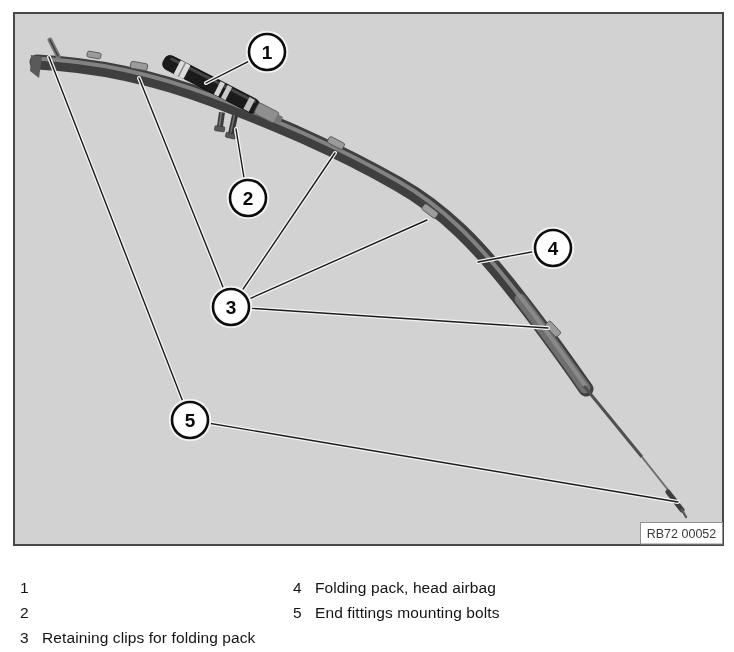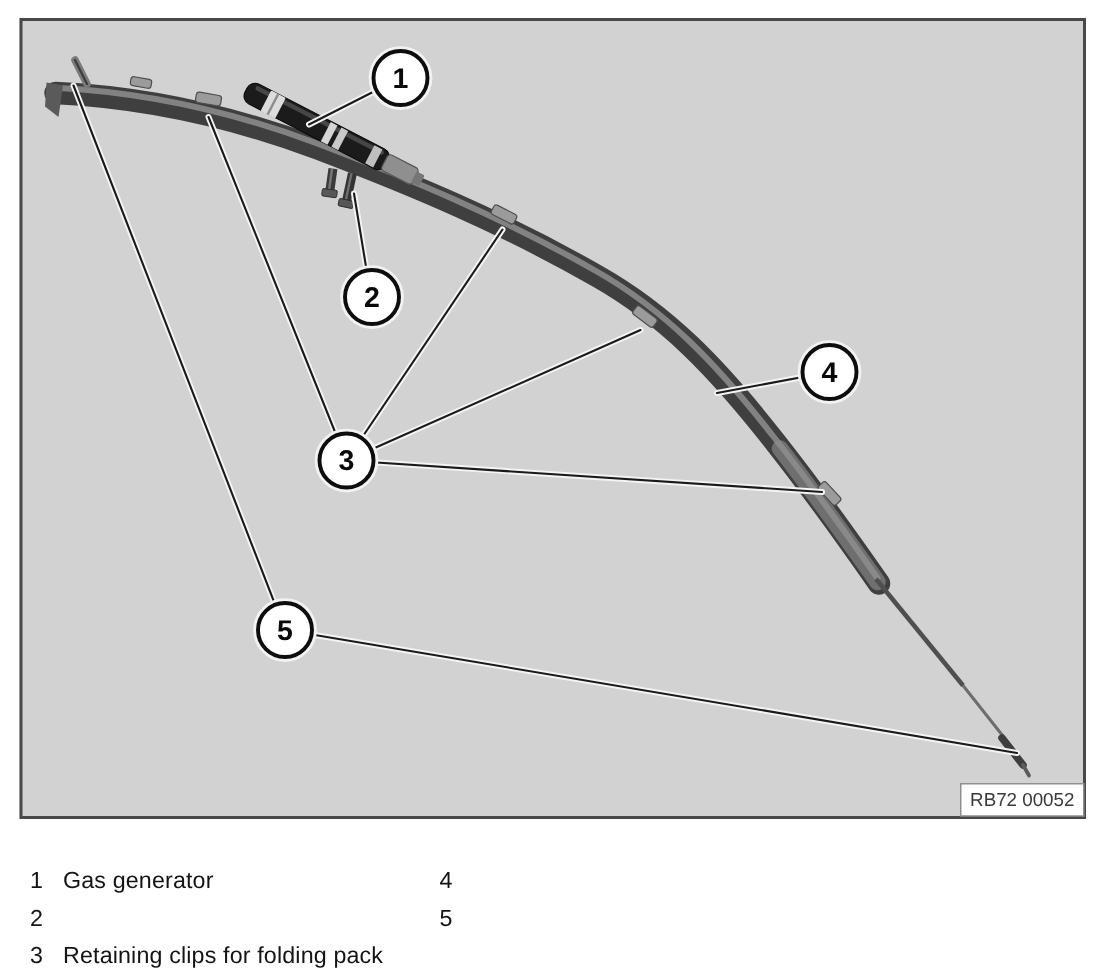--- a/index.html
+++ b/index.html
@@ -146,30 +146,31 @@
 
   <g>
     <rect x="640.5" y="522.5" width="82" height="21.5" fill="#ffffff" stroke="#8f8f8f" stroke-width="1"></rect>
     <text class="ref-text" x="681.5" y="537.5" text-anchor="middle">RB72 00052</text>
   </g>
 </svg>
 
 <div class="legend col1">
   <div class="row">
     <span class="num">1</span>
-    <span class="txt">Gas generator</span>
   </div>
   <div class="row">
     <span class="num">2</span>
   </div>
   <div class="row">
     <span class="num">3</span>
     <span class="txt">Retaining clips for folding pack</span>
   </div>
 </div>
 <div class="legend col2">
   <div class="row">
     <span class="num">4</span>
+    <span class="txt">Folding pack, head airbag</span>
   </div>
   <div class="row">
     <span class="num">5</span>
+    <span class="txt">End fittings mounting bolts</span>
   </div>
 </div>
 
 </body></html>

